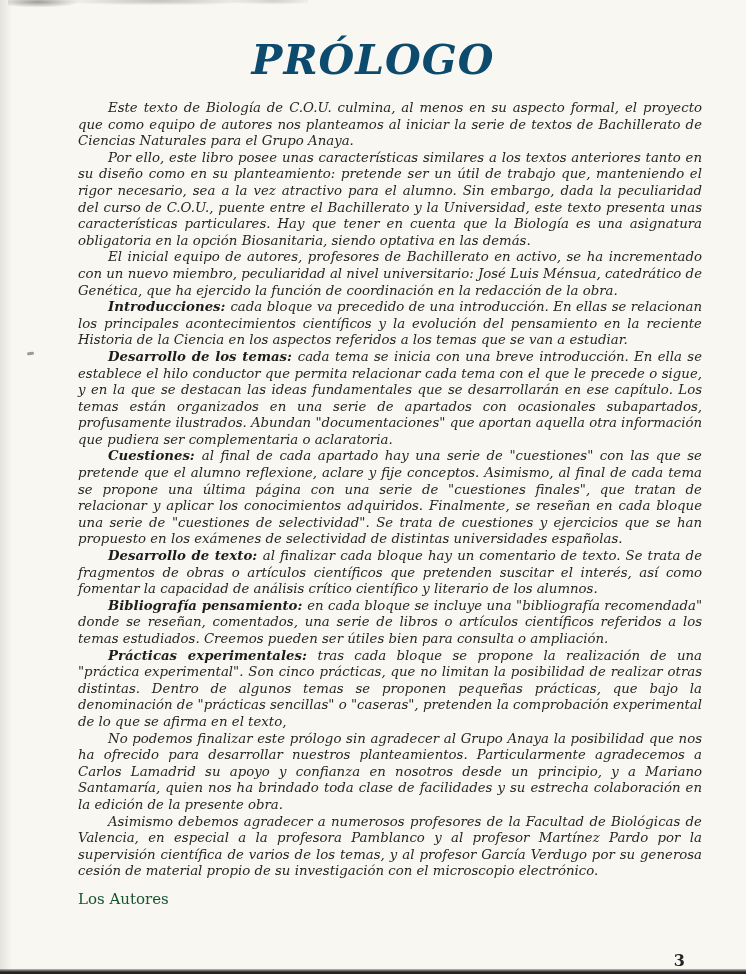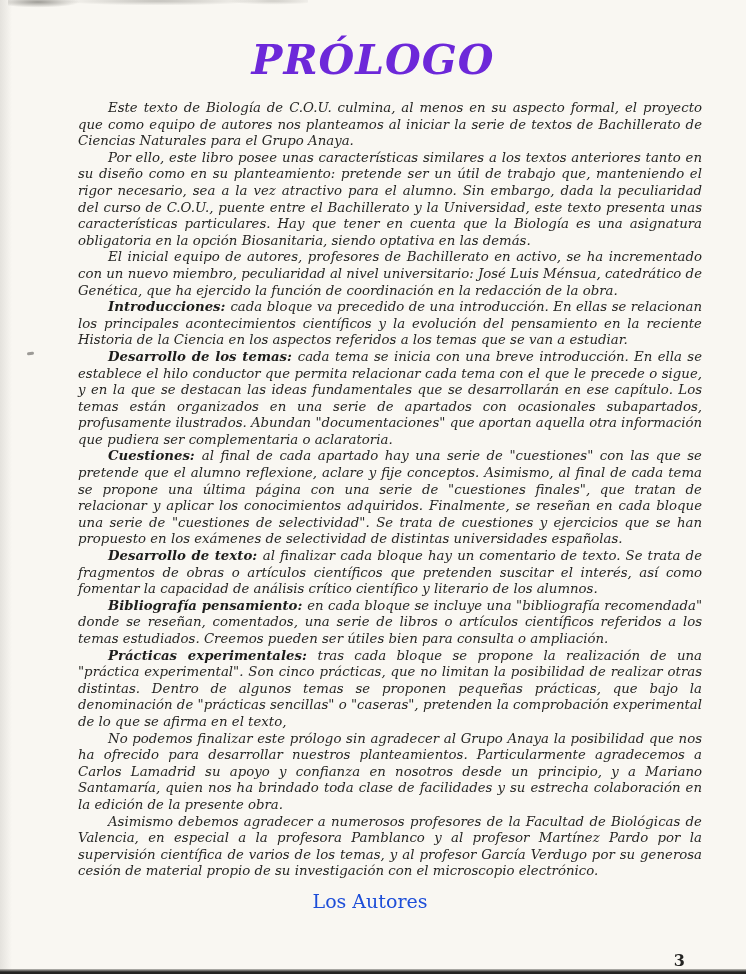--- a/index.html
+++ b/index.html
@@ -51,21 +51,21 @@
     position: absolute;
     top: 36px;
     left: 0;
     width: 100%;
     text-align: center;
     margin: 0;
     font-size: 41px;
     font-weight: bold;
     font-style: italic;
     letter-spacing: 1px;
-    color: #6d28d9;
+    color: #0c4a6e;
   }
   
   .content {
     position: absolute;
     top: 100px;
     left: 78px;
     width: 624px;
   }
   .content p {
     margin: 0;
@@ -77,24 +77,24 @@
     color: #262624;
   }
   .content p strong {
     font-weight: bold;
     font-style: italic;
     color: #1c1c1a;
   }
   .signature {
     margin-top: 10px;
     padding-right: 40px;
-    text-align: center;
+    text-align: left;
     font-style: normal;
-    font-size: 19px;
-    color: #1d4ed8;
+    font-size: 15px;
+    color: #14532d;
   }
   .page-number {
     position: absolute;
     right: 61px;
     top: 951px;
     font-size: 16px;
     font-weight: bold;
     font-style: normal;
     color: #242422;
   }

